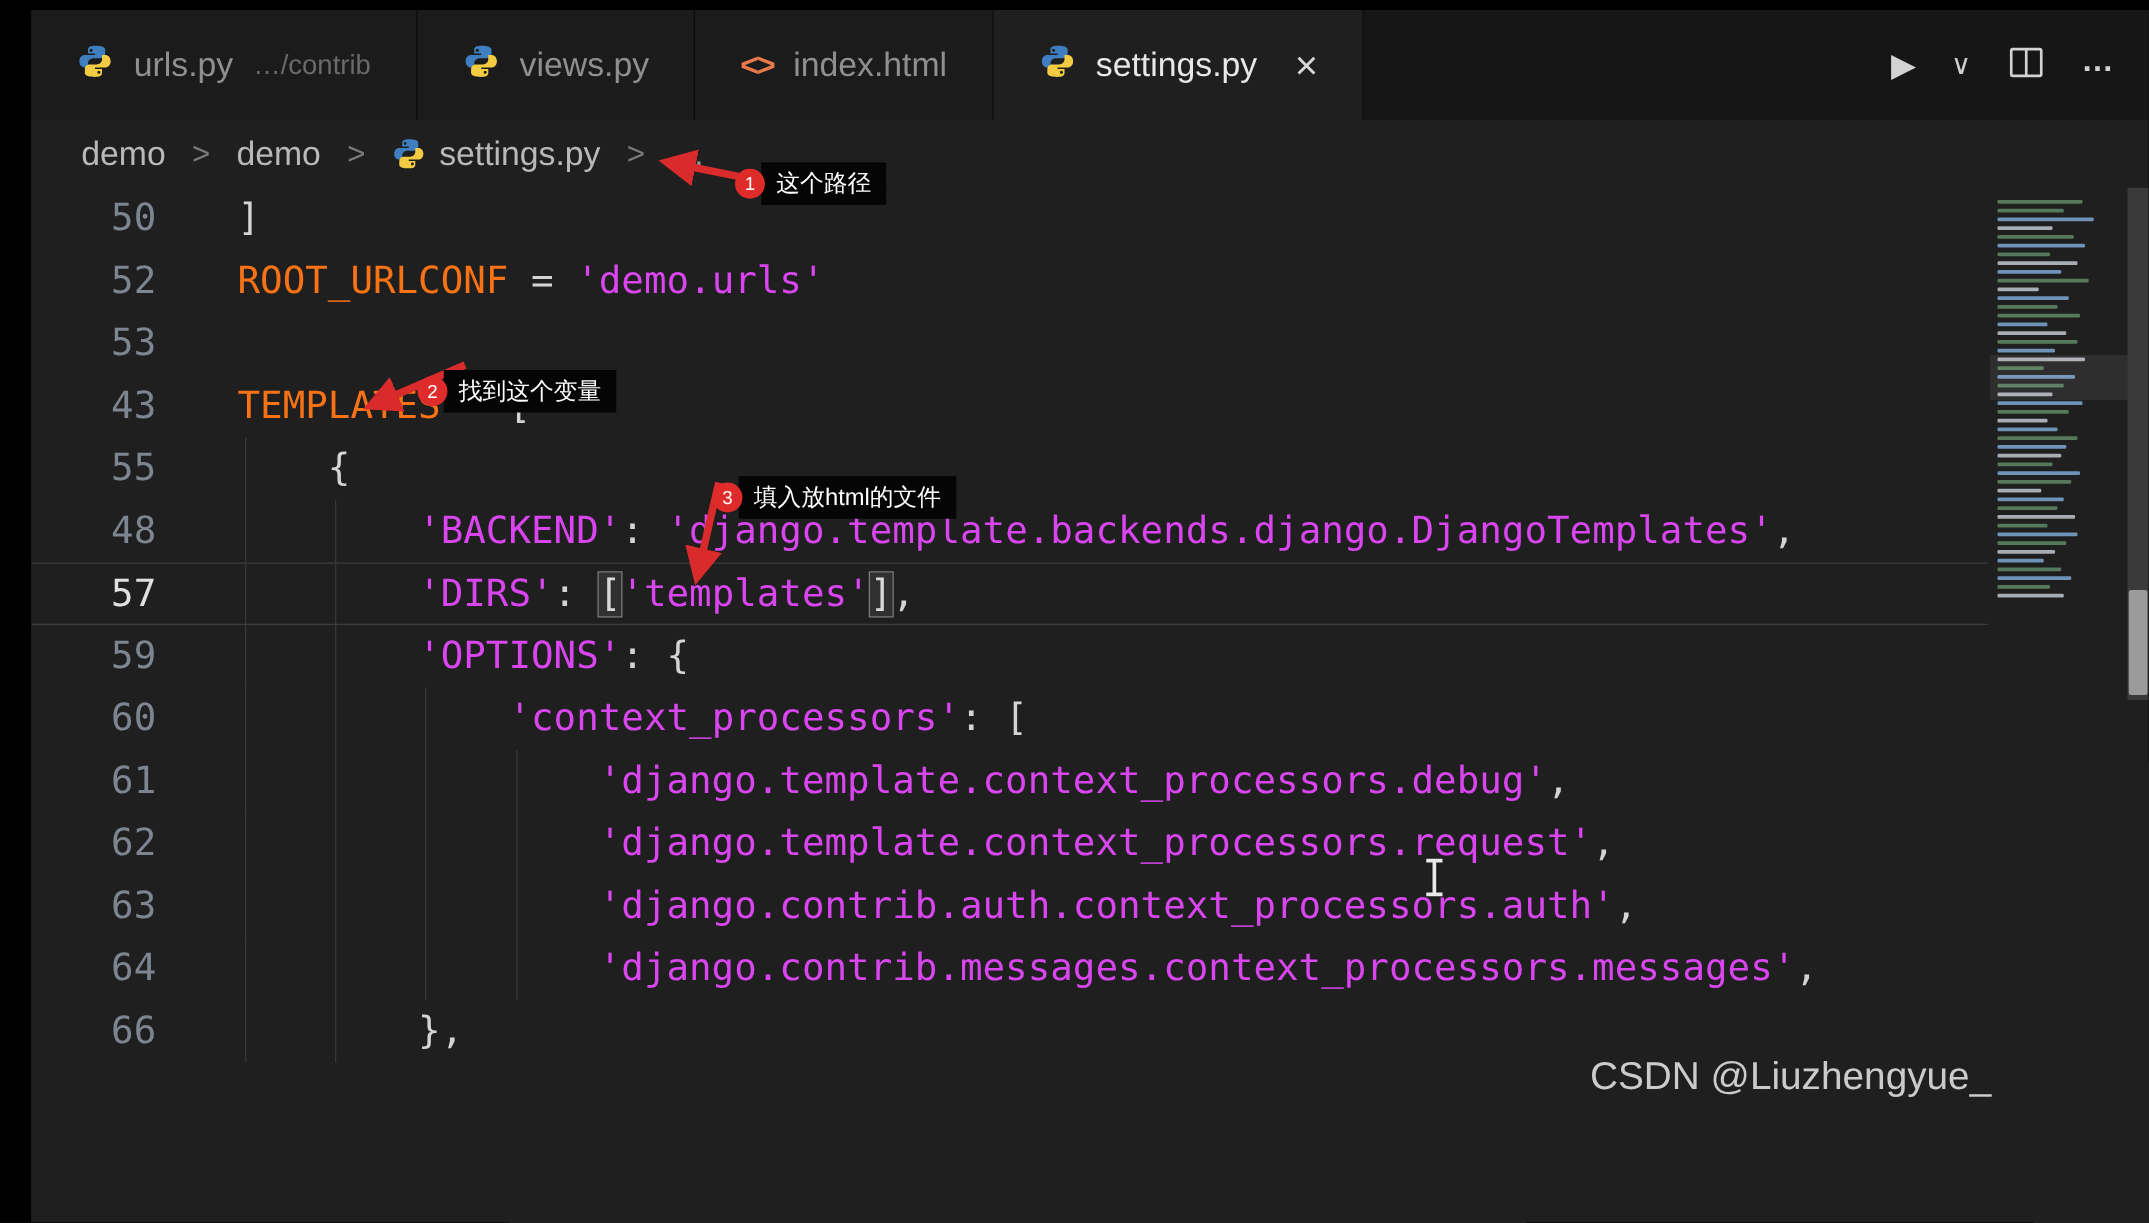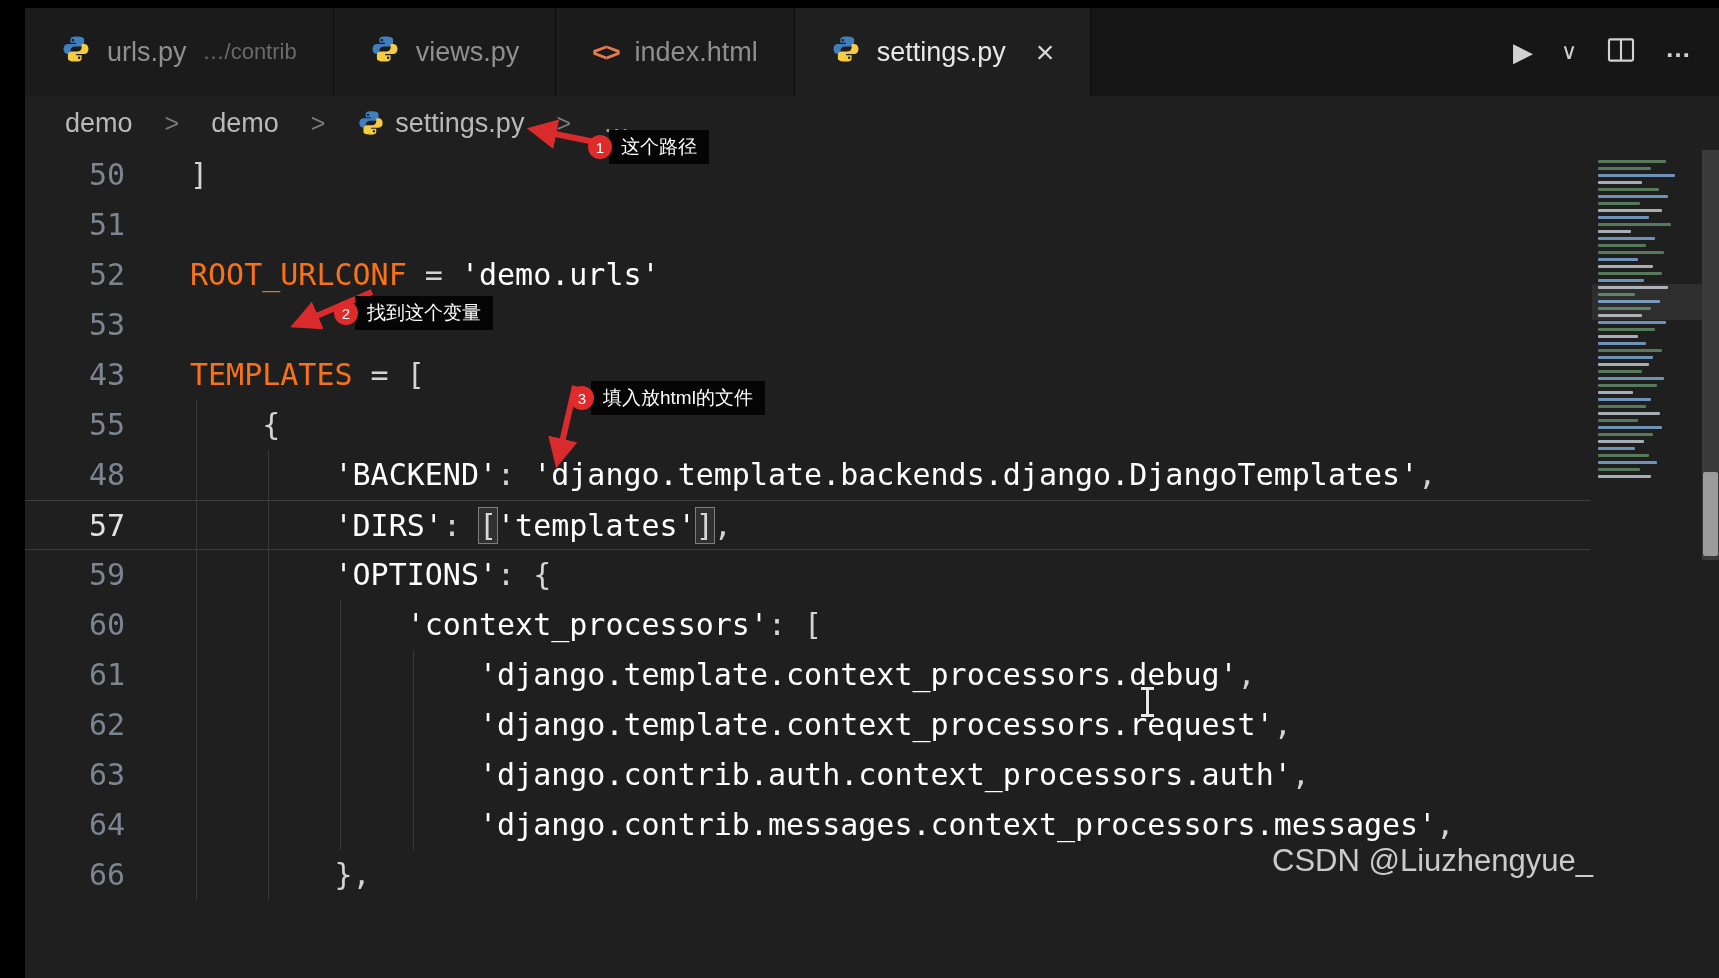--- a/index.html
+++ b/index.html
@@ -36,21 +36,21 @@
     font-size:30px;overflow:hidden;background:#1f1f1f}
   #lines{position:absolute;left:0;top:0;right:129px}
   .line{display:flex;height:50px;line-height:50px;white-space:pre}
   .line.current{border-top:1px solid #3d3d3d;border-bottom:1px solid #3d3d3d}
   .lnum{flex:0 0 100px;width:100px;text-align:right;color:#7d8590;cursor:pointer}
   .line.current .lnum{color:#e0e0e0}
   .lcontent{position:relative;padding-left:65px;color:#d4d4d4;flex:1;cursor:text}
   .guide{position:absolute;top:0;bottom:0;width:1px;background:#383838}
   .tk-p{color:#d4d4d4}
   .tk-v{color:#f97316}
-  .tk-s{color:#ffffff}
+  .tk-s{color:#d946ef}
   .tk-k{color:#569cd6}
   .tk-pb{color:#d8d8d8;outline:1px solid #7e7e7e;background:rgba(130,130,130,.18)}
 
   
   .minimap{position:absolute;right:17px;top:6px;width:110px;cursor:pointer}
   .mm{height:3px;margin:4px 0 0 6px;border-radius:1px}
   .mm-g{background:#55795a}.mm-c{background:#6f93b8}.mm-w{background:#a8adb3}
   .mm-slider{position:absolute;left:0;right:0;top:128px;height:36px;background:rgba(255,255,255,.07)}
   .scrollbar{position:absolute;right:0;top:0;width:17px;bottom:0}
   .sb-track{position:absolute;left:0;right:0;top:0;height:410px;background:rgba(110,110,110,.35)}
@@ -113,21 +113,21 @@
         <svg width="32" height="32" viewBox="0 0 24 24" fill="none" stroke="#d2d2d2" stroke-width="1.6">
           <rect x="3" y="4" width="18" height="16" rx="1"></rect>
           <line x1="12" y1="4" x2="12" y2="20"></line>
         </svg>
       </span>
       <span class="action more">…</span>
     </div>
   </div>
 
   <div class="breadcrumb">
-    <span id="breadcrumb-items" style="display:flex;align-items:center;gap:32px">
+    <span id="breadcrumb-items" style="display:flex;align-items:center;gap:21px">
         <span class="bc-item">
           <span class="bc-label">demo</span>
         </span>
         <span class="bc-sep">&gt;</span>
         <span class="bc-item">
           <span class="bc-label">demo</span>
         </span>
         <span class="bc-sep">&gt;</span>
         <span class="bc-item">
           <span class="bc-icon" style="display: flex;">
@@ -141,21 +141,20 @@
         <span class="bc-sep">&gt;</span>
         <span class="bc-item bc-more">
           <span class="bc-label">…</span>
         </span>
       </span>
   </div>
 
   <div class="editor">
     <div id="lines">
         <div class="line"><span class="lnum">50</span><span class="lcontent"><span class="tk-p">]</span></span></div>
-        <div class="line"><span class="lnum">51</span><span class="lcontent"></span></div>
         <div class="line"><span class="lnum">52</span><span class="lcontent"><span class="tk-v">ROOT_URLCONF</span><span class="tk-p"> = </span><span class="tk-s">'demo.urls'</span></span></div>
         <div class="line"><span class="lnum">53</span><span class="lcontent"></span></div>
         <div class="line"><span class="lnum">43</span><span class="lcontent"><span class="tk-v">TEMPLATES</span><span class="tk-p"> = [</span></span></div>
         <div class="line"><span class="lnum">55</span><span class="lcontent"><i class="guide" style="left: 71px;"></i><span class="tk-p">    {</span></span></div>
         <div class="line"><span class="lnum">48</span><span class="lcontent"><i class="guide" style="left: 71px;"></i><i class="guide" style="left: 143.24px;"></i><span class="tk-p">        </span><span class="tk-s">'BACKEND'</span><span class="tk-p">: </span><span class="tk-s">'django.template.backends.django.DjangoTemplates'</span><span class="tk-p">,</span></span></div>
         <div class="line current"><span class="lnum">57</span><span class="lcontent"><i class="guide" style="left: 71px;"></i><i class="guide" style="left: 143.24px;"></i><span class="tk-p">        </span><span class="tk-s">'DIRS'</span><span class="tk-p">: </span><span class="tk-pb">[</span><span class="tk-s">'templates'</span><span class="tk-pb">]</span><span class="tk-p">,</span></span></div>
         <div class="line"><span class="lnum">59</span><span class="lcontent"><i class="guide" style="left: 71px;"></i><i class="guide" style="left: 143.24px;"></i><span class="tk-p">        </span><span class="tk-s">'OPTIONS'</span><span class="tk-p">: {</span></span></div>
         <div class="line"><span class="lnum">60</span><span class="lcontent"><i class="guide" style="left: 71px;"></i><i class="guide" style="left: 143.24px;"></i><i class="guide" style="left: 215.48px;"></i><span class="tk-p">            </span><span class="tk-s">'context_processors'</span><span class="tk-p">: [</span></span></div>
         <div class="line"><span class="lnum">61</span><span class="lcontent"><i class="guide" style="left: 71px;"></i><i class="guide" style="left: 143.24px;"></i><i class="guide" style="left: 215.48px;"></i><i class="guide" style="left: 287.72px;"></i><span class="tk-p">                </span><span class="tk-s">'django.template.context_processors.debug'</span><span class="tk-p">,</span></span></div>
         <div class="line"><span class="lnum">62</span><span class="lcontent"><i class="guide" style="left: 71px;"></i><i class="guide" style="left: 143.24px;"></i><i class="guide" style="left: 215.48px;"></i><i class="guide" style="left: 287.72px;"></i><span class="tk-p">                </span><span class="tk-s">'django.template.context_processors.request'</span><span class="tk-p">,</span></span></div>

